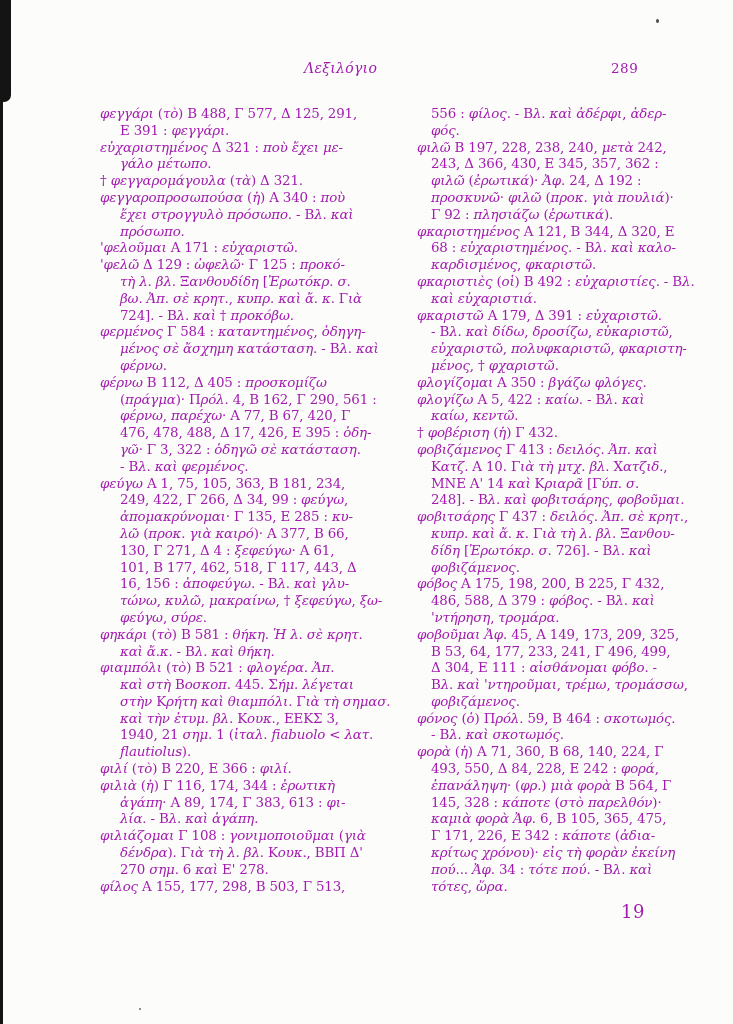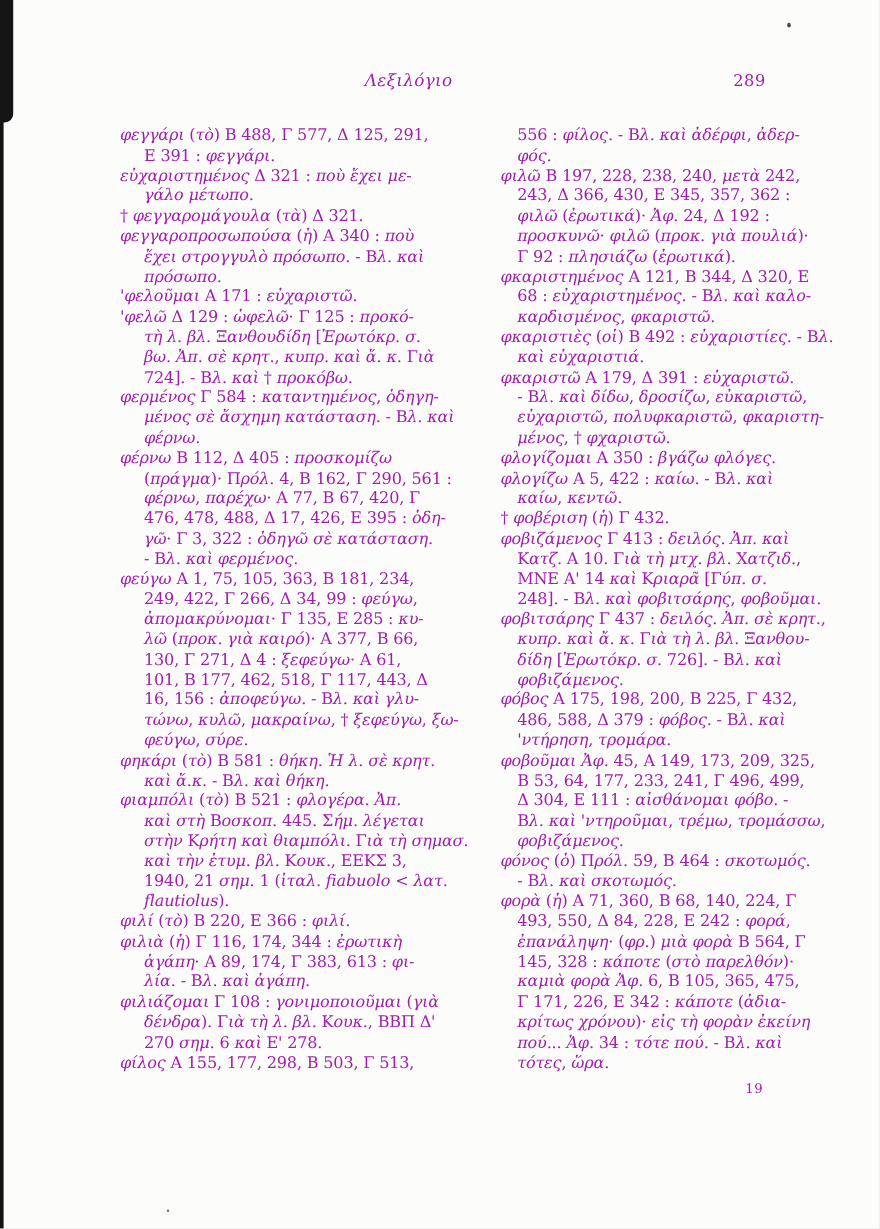--- a/index.html
+++ b/index.html
@@ -65,21 +65,21 @@
   .column-right { left: 377px; width: 292px; margin-left: 40px; }
   .column-left  .line.indent { padding-left: 20px; }
   .column-right .line.indent { padding-left: 14px; }
   .line { height: 16.8px; }
   .line i { font-style: italic; }
 
   
   .signature {
     position: absolute;
     left: 621px; top: 901px;
-    font-size: 11px;
+    font-size: 18px;
     letter-spacing: 0.5px;
   }
 </style>
 </head>
 <body>
 
 <div class="page">
 
   <div class="edge-line"></div>
   <div class="edge-blob"></div>

